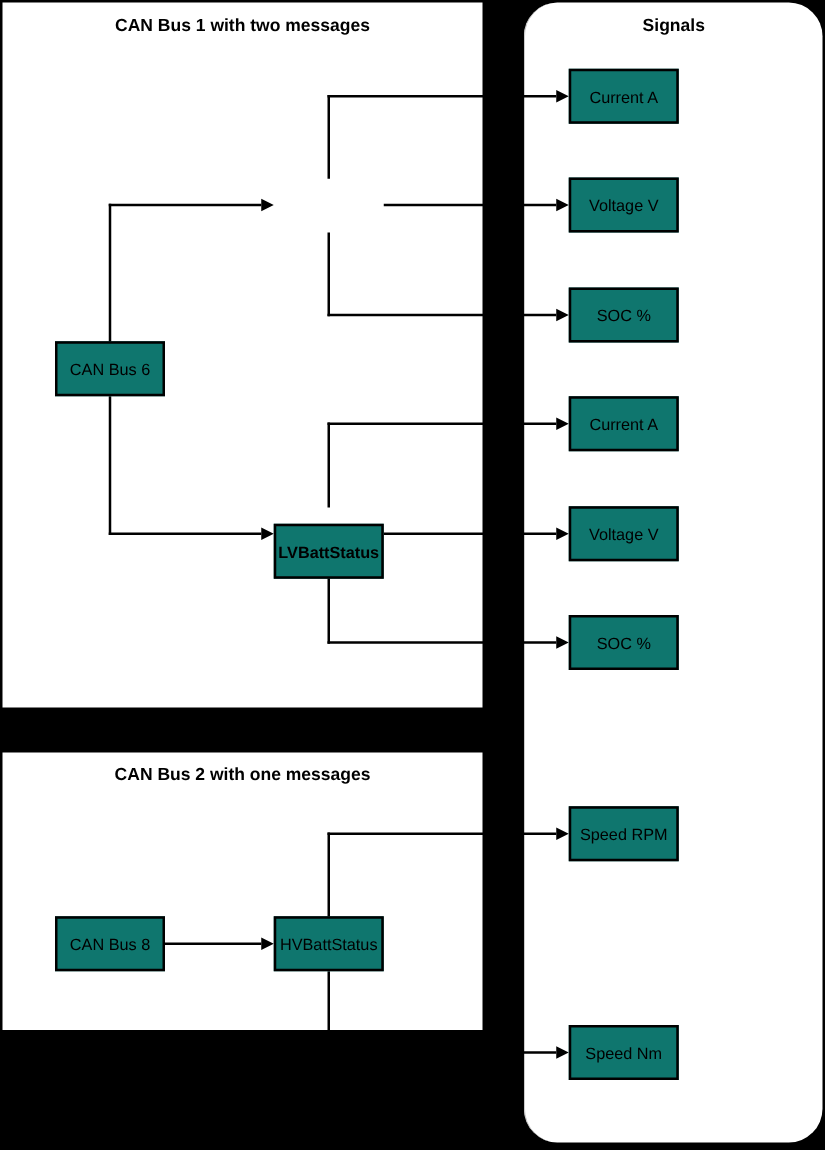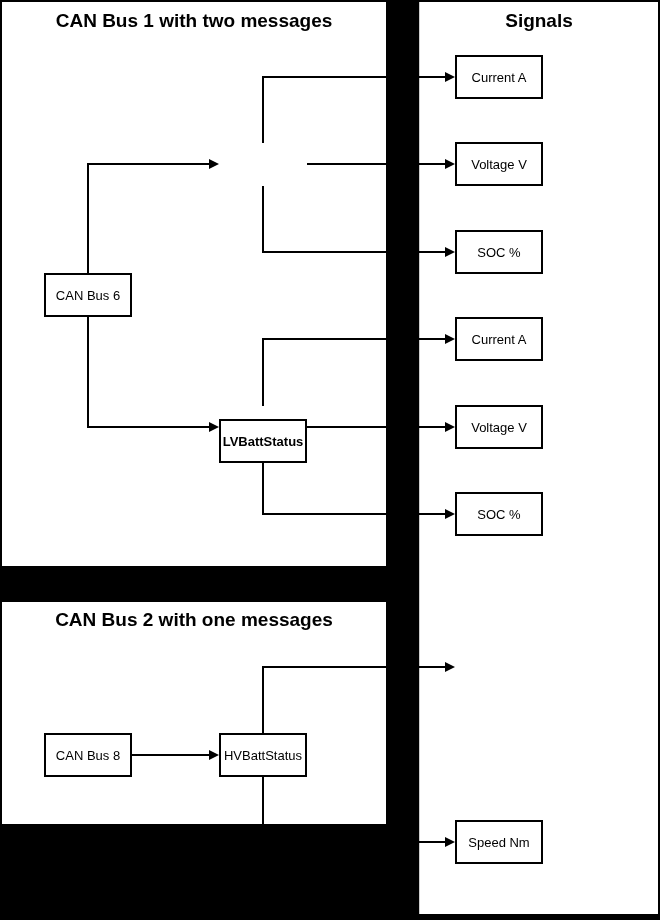--- a/index.html
+++ b/index.html
@@ -15,30 +15,30 @@
   .panel {
     position: absolute;
     background: #fff;
   }
   .panel-title {
     position: absolute;
     left: 0;
     width: 100%;
     text-align: center;
     font-weight: bold;
-    font-size: 19px;
+    font-size: 14px;
     line-height: 17px;
     color: #000;
   }
   .node {
     position: absolute;
     box-sizing: border-box;
     width: 88px;
     height: 44px;
-    background: #ffffff;
+    background: #0f766e;
     border: 2px solid #000;
     display: flex;
     align-items: center;
     justify-content: center;
     font-size: 13px;
     white-space: nowrap;
     color: #000;
   }
   .hl { position: absolute; height: 2px; background: #000; }
   .vl { position: absolute; width: 2px; background: #000; }
@@ -57,21 +57,21 @@
 <div class="stage">
 
   <div class="panel" style="left:2px; top:2px; width:384px; height:564px;">
     <div class="panel-title" style="top:10px;">CAN Bus 1 with two messages</div>
   </div>
 
   <div class="panel" style="left:2px; top:602px; width:384px; height:222px;">
     <div class="panel-title" style="top:9px;">CAN Bus 2 with one messages</div>
   </div>
 
-  <div class="panel" style="left:419px; top:2px; width:238px; height:912px; border-left:1px solid #cccccc;">
+  <div class="panel" style="left:419px; top:2px; width:238px; height:912px; border-left:1px solid #cccccc;border-radius:27px;">
     <div class="panel-title" style="top:10px;">Signals</div>
   </div>
 
   <div class="vl" style="left:87px; top:163px; height:111px;"></div>
   <div class="hl" style="left:87px; top:163px; width:122px;"></div>
   <div class="arrow" style="left:209px; top:159px;"></div>
 
   <div class="vl" style="left:87px; top:317px; height:111px;"></div>
   <div class="hl" style="left:87px; top:426px; width:122px;"></div>
   <div class="arrow" style="left:209px; top:422px;"></div>
@@ -113,15 +113,16 @@
   <div class="node" style="left:219px; top:419px;font-weight:bold;">LVBattStatus</div>
   <div class="node" style="left:44px; top:733px;">CAN Bus 8</div>
   <div class="node" style="left:219px; top:733px;">HVBattStatus</div>
 
   <div class="node" style="left:455px; top:55px;">Current A</div>
   <div class="node" style="left:455px; top:142px;">Voltage V</div>
   <div class="node" style="left:455px; top:230px;">SOC %</div>
   <div class="node" style="left:455px; top:317px;">Current A</div>
   <div class="node" style="left:455px; top:405px;">Voltage V</div>
   <div class="node" style="left:455px; top:492px;">SOC %</div>
+  <div class="node" style="left:455px; top:645px;">Speed RPM</div>
   <div class="node" style="left:455px; top:820px;">Speed Nm</div>
 
 </div>
 
 </body></html>

